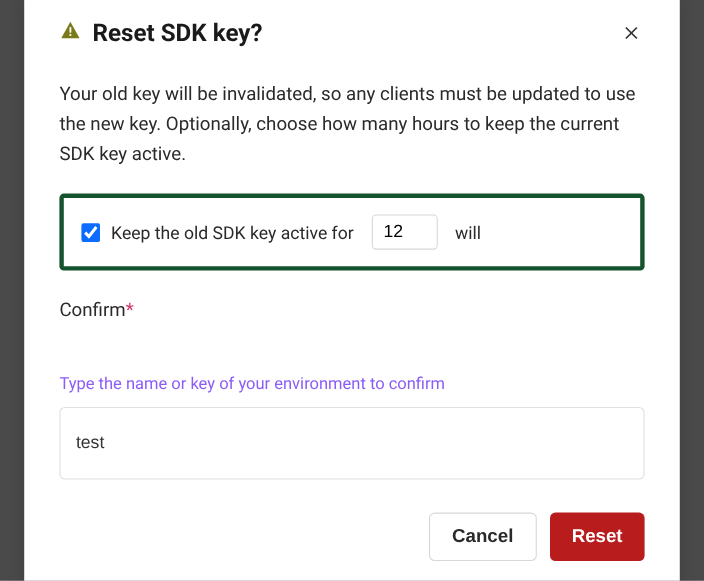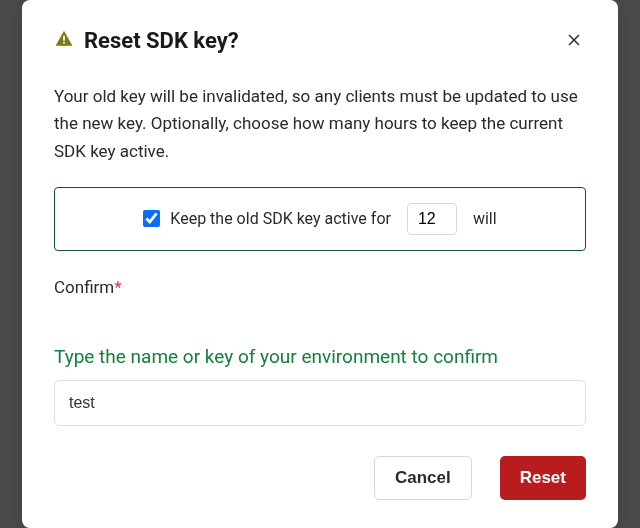--- a/index.html
+++ b/index.html
@@ -49,75 +49,74 @@
       align-items: center;
       justify-content: center;
     }
     .description {
       font-size: 17px;
       line-height: 1.6;
       color: #2a2a2a;
       margin-bottom: 22px;
     }
     .keep-active-box {
-      border: 1px solid #14532d;
+      border: 4px solid #14532d;
       border-radius: 4px;
-      padding: 15px 31px;
+      padding: 15px 16px;
       display: flex;
       align-items: center;
       gap: 10px;
       margin-bottom: 26px;
       font-size: 16px;
       color: #2a2a2a;
-      justify-content: center;
     }
     .keep-active-box input[type="checkbox"] {
       width: 17px;
       height: 17px;
       accent-color: #0b6cff;
       cursor: pointer;
     }
     .hours-input {
-      width: 50px;
+      width: 60px;
       border: 1px solid #d8d8d8;
       border-radius: 4px;
       padding: 6px 10px;
       font-size: 16px;
       margin: 0 6px;
       text-align: left;
     }
     .confirm-section {
       margin-bottom: 30px;
     }
     .confirm-label {
       font-size: 17px;
       color: #2a2a2a;
       margin-bottom: 0;
     }
     .required-star {
       color: #d6336c;
     }
     .confirm-hint {
-      font-size: 19px;
-      color: #15803d;
+      font-size: 15px;
+      color: #8b5cf6;
       margin-bottom: 12px;
       margin-top: 48px;
     }
     .confirm-input {
       width: 100%;
       border: 1px solid #e0e0e0;
       border-radius: 5px;
-      padding: 13px 14px;
+      padding: 23px 14px;
       font-size: 16px;
       color: #333;
     }
     .modal-footer {
       display: flex;
       justify-content: flex-end;
-      gap: 28px;
+      gap: 12px;
     }
     .btn {
       font-size: 17px;
       font-weight: 600;
       padding: 11px 20px;
       border-radius: 5px;
       cursor: pointer;
       border: 1px solid transparent;
     }
     .btn-cancel {

